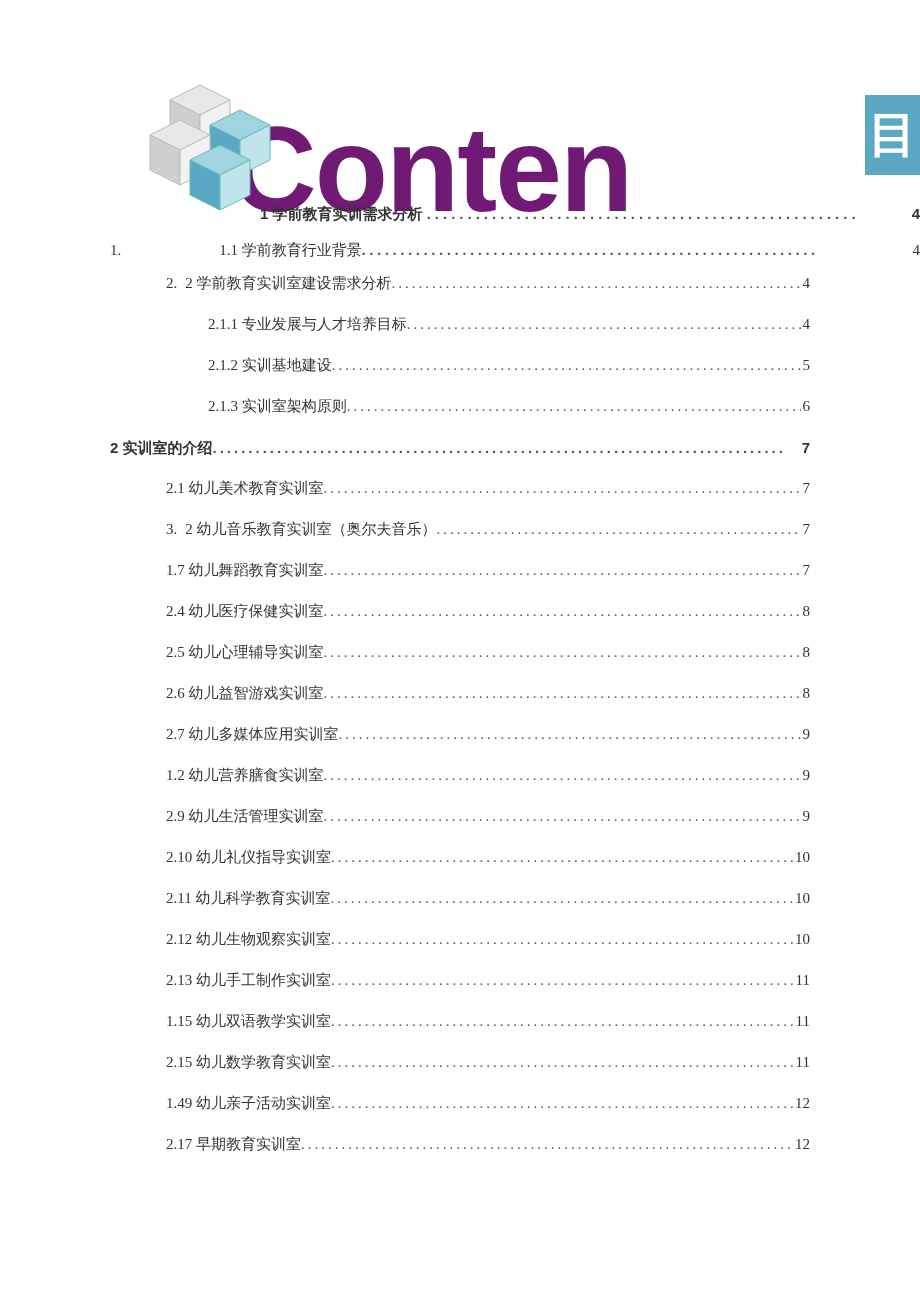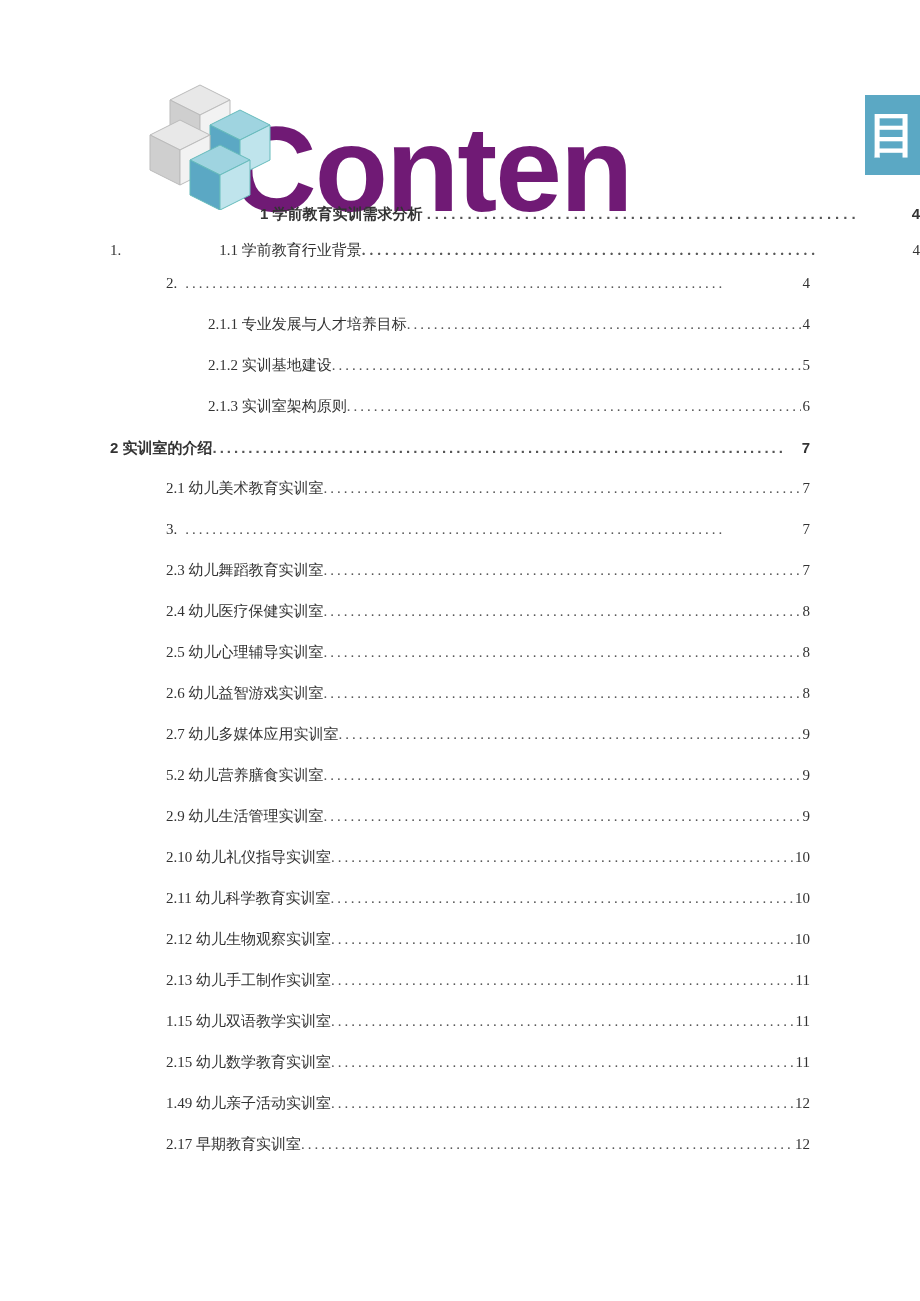--- a/index.html
+++ b/index.html
@@ -127,20 +127,21 @@
     <span class="toc-text">1.1 学前教育行业背景</span>
     <span class="toc-dots">...........................................................</span>
     <span class="toc-text">&nbsp;</span>
     <span class="toc-page">4</span>
   </div>
 </div>
 
 <div class="toc" id="toc-list" style="top:270px;">
 <div class="toc-line level-1">
       <span class="prefix-num">2. </span>
+      <span class="toc-text">2 学前教育实训室建设需求分析</span>
       <span> </span>
       <span class="toc-dots">................................................................................</span>
       <span> </span>
       <span class="toc-page">4</span>
     </div>
     <div class="toc-line level-2">
       <span class="toc-text">2.1.1  专业发展与人才培养目标</span>
       <span> </span>
       <span class="toc-dots">................................................................................</span>
       <span> </span>
@@ -169,27 +170,28 @@
     </div>
     <div class="toc-line level-1">
       <span class="toc-text">2.1 幼儿美术教育实训室</span>
       <span> </span>
       <span class="toc-dots">................................................................................</span>
       <span> </span>
       <span class="toc-page">7</span>
     </div>
     <div class="toc-line level-1">
       <span class="prefix-num">3. </span>
-      <span> </span>
-      <span class="toc-dots">................................................................................</span>
-      <span> </span>
-      <span class="toc-page">7</span>
-    </div>
-    <div class="toc-line level-1">
-      <span class="toc-text">2.3 幼儿舞蹈教育实训室</span>
+      <span class="toc-text">2 幼儿音乐教育实训室（奥尔夫音乐）</span>
+      <span> </span>
+      <span class="toc-dots">................................................................................</span>
+      <span> </span>
+      <span class="toc-page">7</span>
+    </div>
+    <div class="toc-line level-1">
+      <span class="toc-text">1.7 幼儿舞蹈教育实训室</span>
       <span> </span>
       <span class="toc-dots">................................................................................</span>
       <span> </span>
       <span class="toc-page">7</span>
     </div>
     <div class="toc-line level-1">
       <span class="toc-text">2.4 幼儿医疗保健实训室</span>
       <span> </span>
       <span class="toc-dots">................................................................................</span>
       <span> </span>
@@ -210,21 +212,21 @@
       <span class="toc-page">8</span>
     </div>
     <div class="toc-line level-1">
       <span class="toc-text">2.7 幼儿多媒体应用实训室</span>
       <span> </span>
       <span class="toc-dots">................................................................................</span>
       <span> </span>
       <span class="toc-page">9</span>
     </div>
     <div class="toc-line level-1">
-      <span class="toc-text">5.2 幼儿营养膳食实训室</span>
+      <span class="toc-text">1.2 幼儿营养膳食实训室</span>
       <span> </span>
       <span class="toc-dots">................................................................................</span>
       <span> </span>
       <span class="toc-page">9</span>
     </div>
     <div class="toc-line level-1">
       <span class="toc-text">2.9 幼儿生活管理实训室</span>
       <span> </span>
       <span class="toc-dots">................................................................................</span>
       <span> </span>

